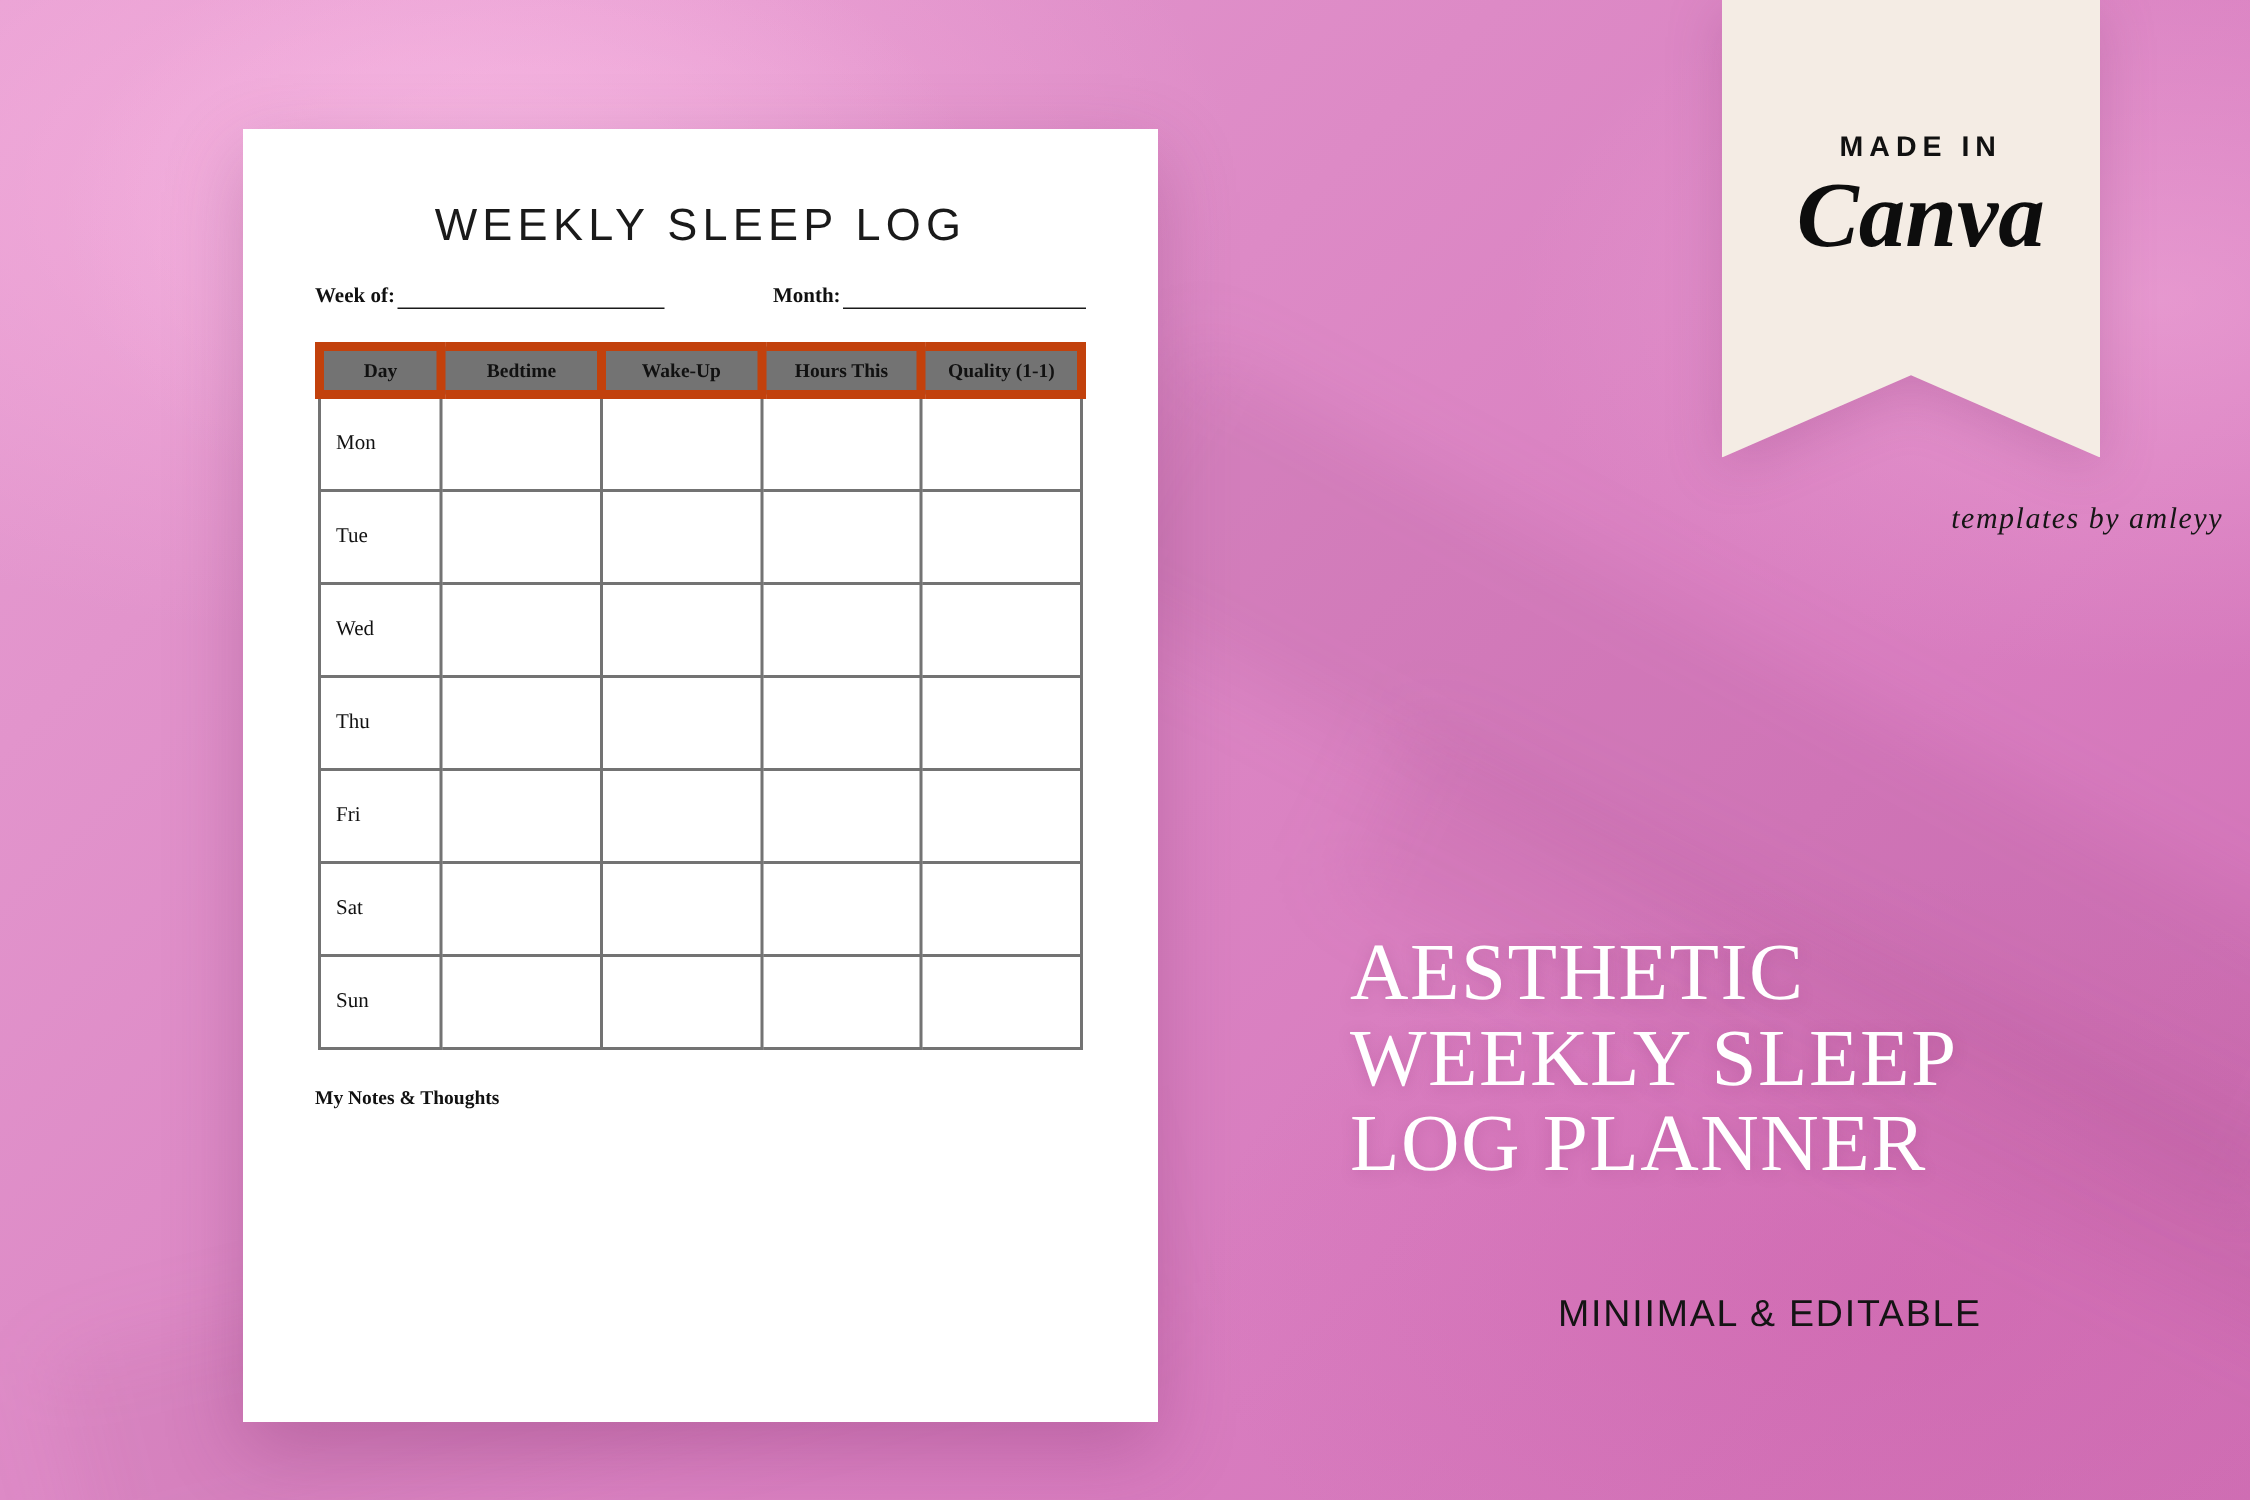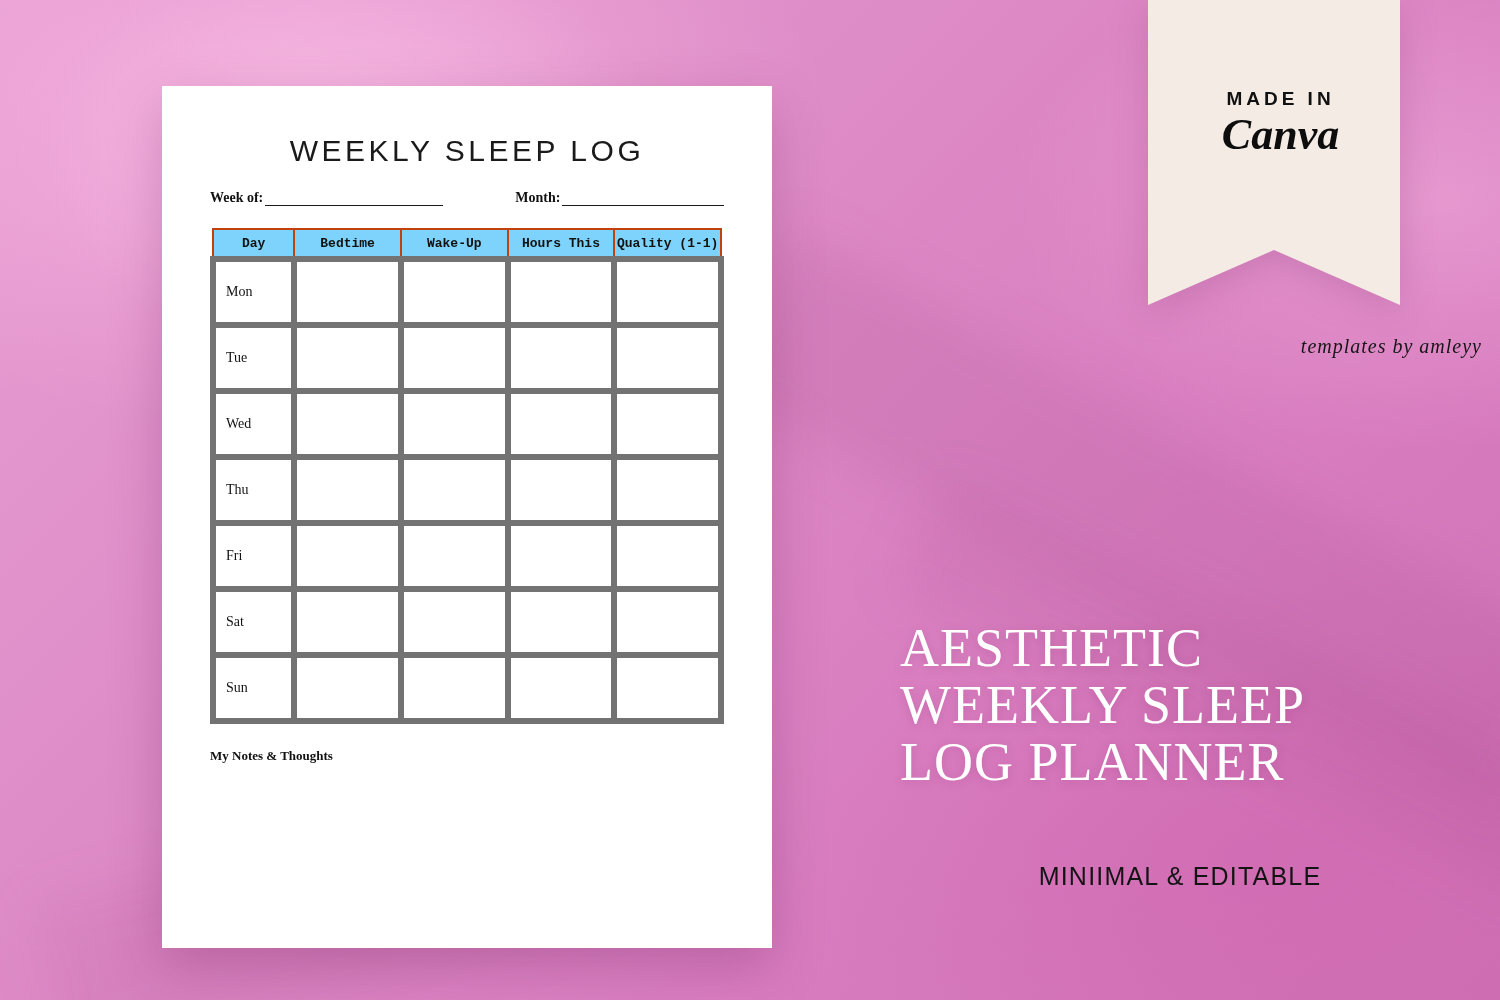--- a/index.html
+++ b/index.html
@@ -120,32 +120,32 @@
   .field.goal .field-line { flex: 1 1 auto; }
 
   
   table.sleep-table {
     margin-top: 22px;
     width: 100%;
     border-collapse: collapse;
     table-layout: fixed;
   }
   table.sleep-table th {
-    background: #7dd3fc;
-    border: 2px solid #c2410c;
-    font-family: Liberation Mono, monospace;
+    background: #737373;
+    border: 6px solid #c2410c;
+    font-family: Liberation Serif, serif;
     font-weight: bold;
     font-size: 13px;
     color: #111;
     height: 26px;
     padding: 0;
     text-align: center;
   }
   table.sleep-table td {
-    border: 6px solid #737373;
+    border: 2px solid #737373;
     height: 60px;
     padding: 0 0 0 10px;
     font-family: "Liberation Serif", serif;
     font-size: 14px;
     color: #111;
     vertical-align: middle;
   }
   table.sleep-table td.day-cell { text-align: left; }
   col.c-day     { width: 16%; }
   col.c-bedtime { width: 21%; }
@@ -191,21 +191,21 @@
     font-family: "Liberation Sans", sans-serif;
     font-weight: bold;
     font-size: 19px;
     letter-spacing: 4px;
     color: #111;
   }
   .ribbon-canva {
     font-family: "Liberation Serif", serif;
     font-style: italic;
     font-weight: bold;
-    font-size: 44px;
+    font-size: 62px;
     color: #0d0d0d;
     margin-top: 2px;
     line-height: 1.05;
   }
 
   .byline {
     position: absolute;
     left: 1152px;
     top: 335px;
     width: 330px;

